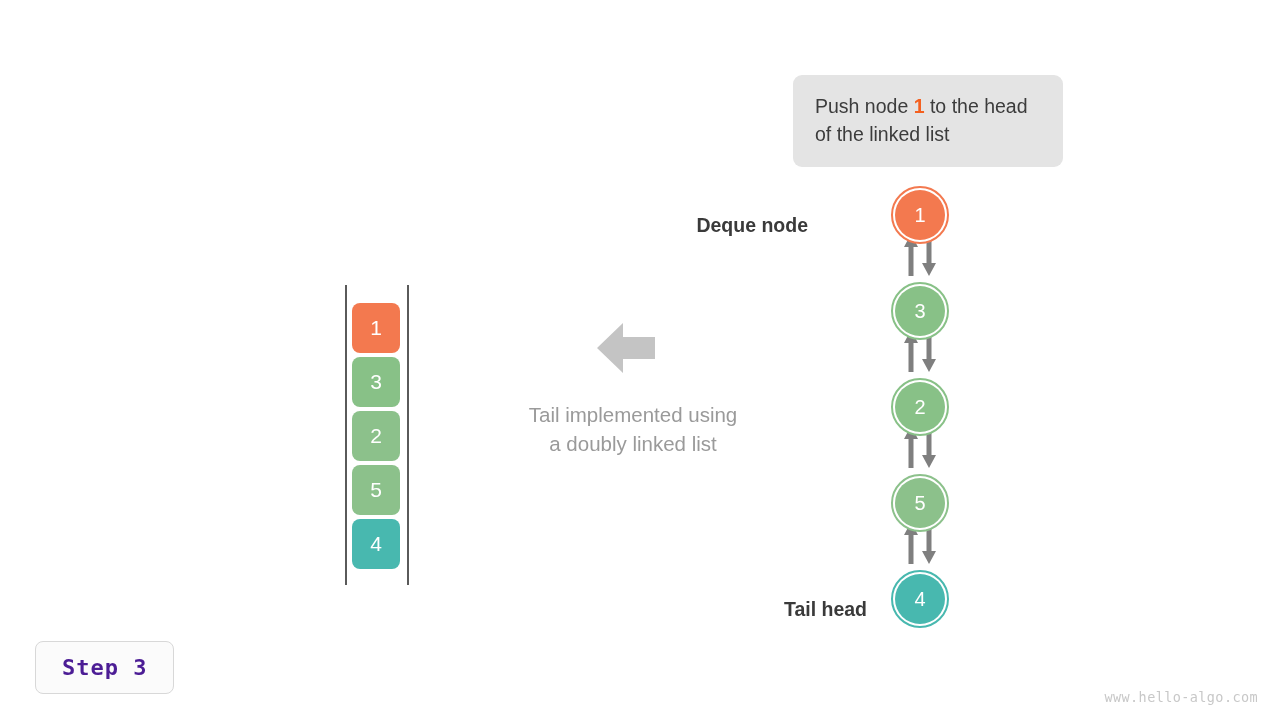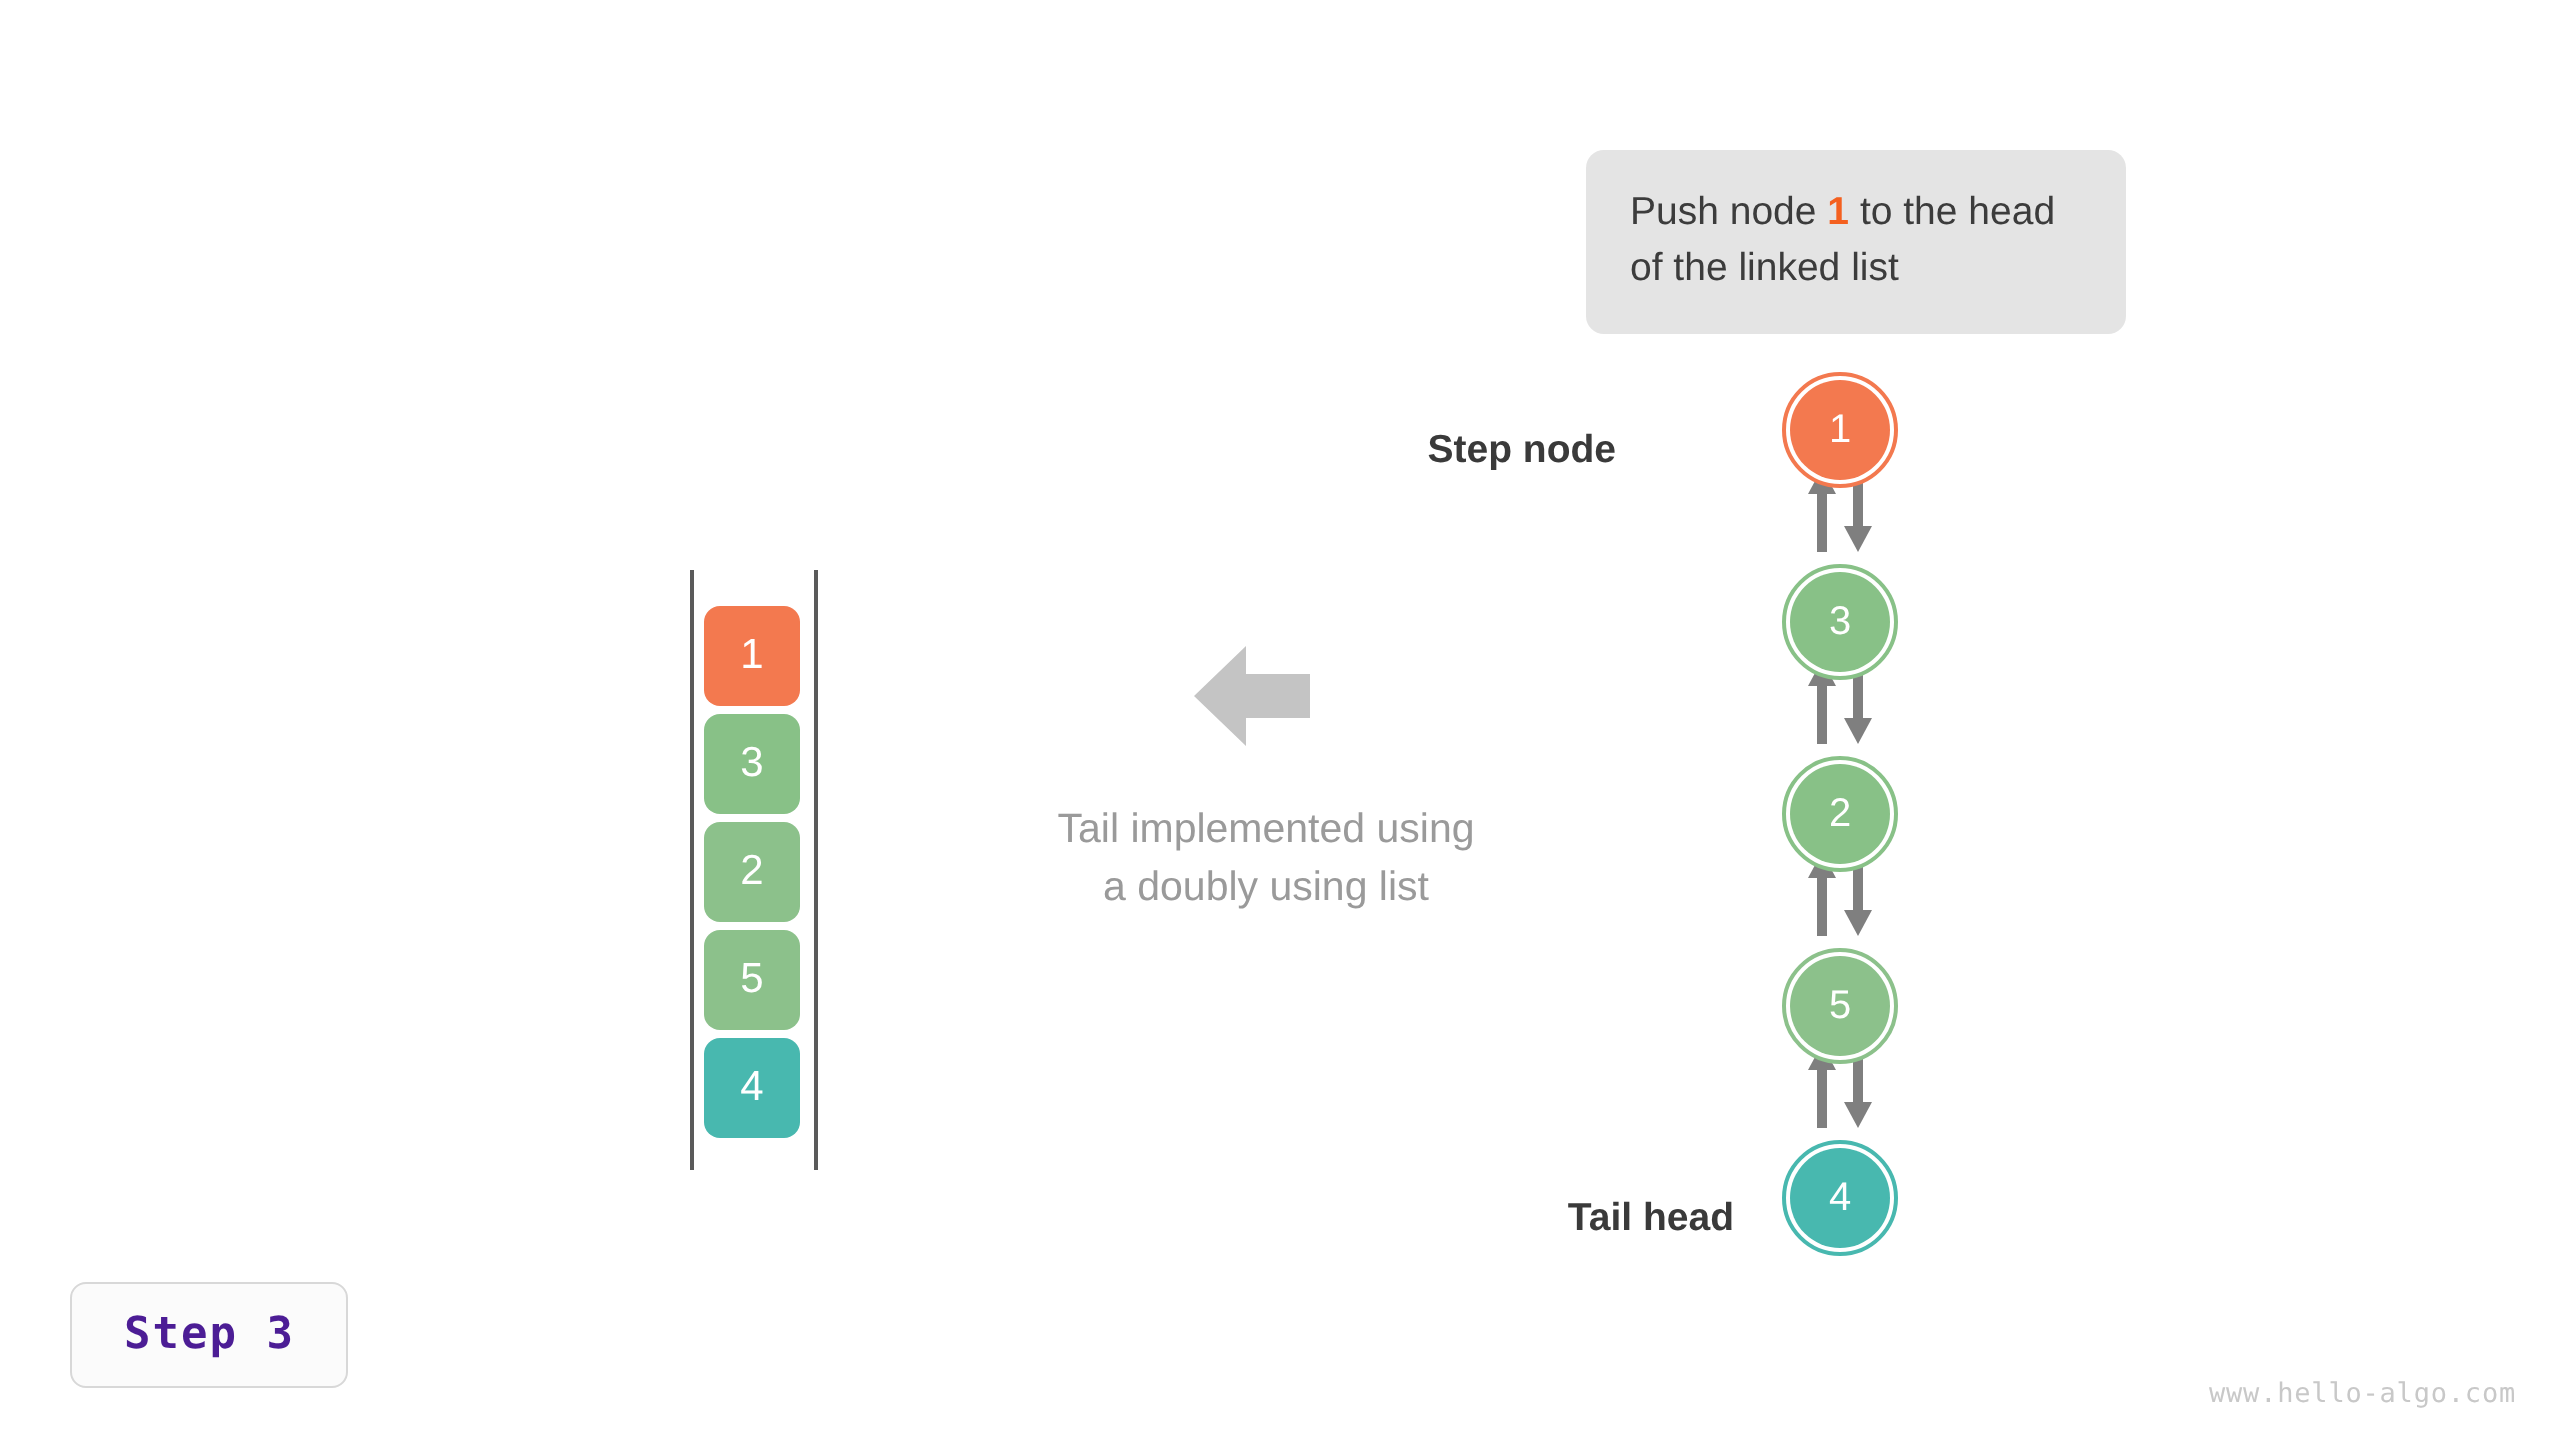--- a/index.html
+++ b/index.html
@@ -226,24 +226,24 @@
   </div>
 
   <div class="center-arrow">
     <svg width="58" height="50" viewBox="0 0 58 50">
       <polygon points="0,25 26,0 26,14 58,14 58,36 26,36 26,50" fill="#c4c4c4"></polygon>
     </svg>
   </div>
 
   <div class="caption">
     <div>Tail implemented using</div>
-    <div>a doubly using list</div>
-  </div>
-
-  <div class="node-label" id="head-node-label">Step node</div>
+    <div>a doubly linked list</div>
+  </div>
+
+  <div class="node-label" id="head-node-label">Deque node</div>
   <div class="node-label" id="tail-node-label">Tail head</div>
 
   <div class="list-wrap">
 
     <div class="connector" style="top:48px">
       <svg width="58" height="42" viewBox="0 0 58 42">
         <line x1="20" y1="42" x2="20" y2="10" stroke="#7f7f7f" stroke-width="5"></line>
         <polygon points="20,0 13,13 27,13" fill="#7f7f7f"></polygon>
         <line x1="38" y1="0" x2="38" y2="32" stroke="#7f7f7f" stroke-width="5"></line>
         <polygon points="38,42 31,29 45,29" fill="#7f7f7f"></polygon>

